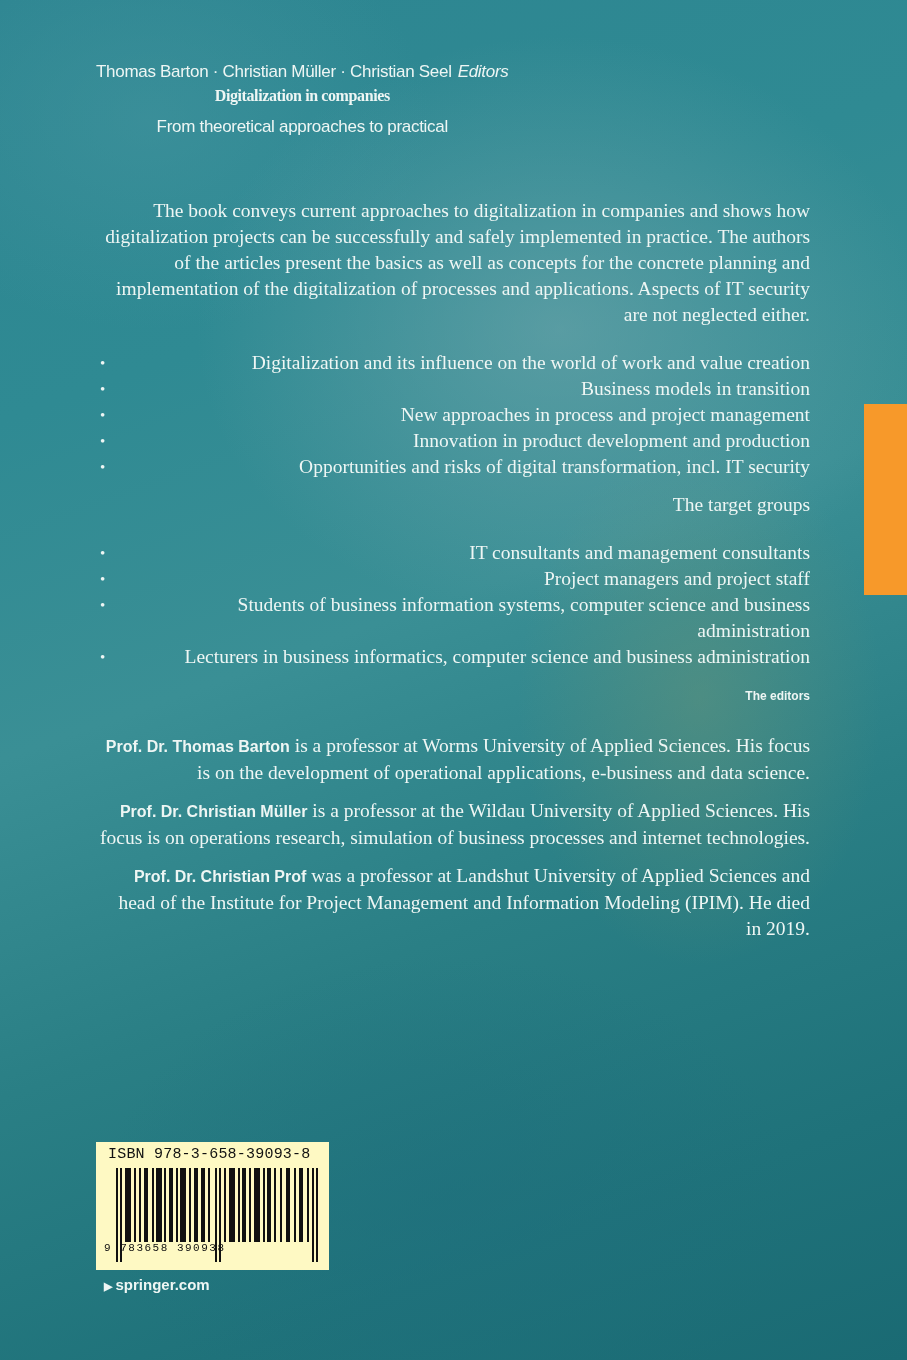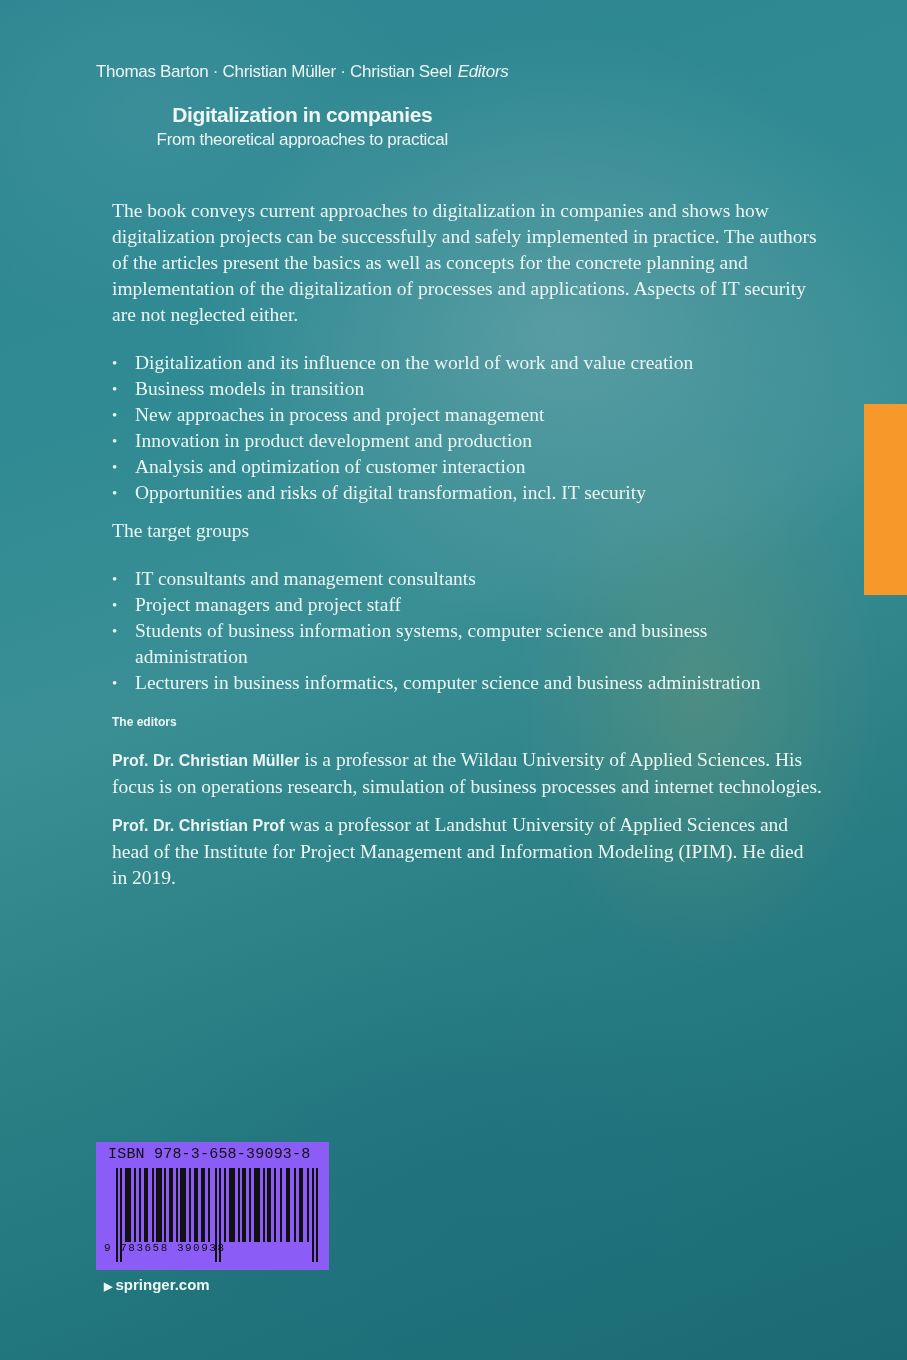--- a/index.html
+++ b/index.html
@@ -13,39 +13,39 @@
       linear-gradient(160deg, #2d8591 0%, #2f8a93 25%, #3a8f95 45%, #2a7f85 65%, #1f727a 85%, #1a6a73 100%);
     color: #eef6f4;
   }
   .side-tab {
     position: absolute; left: 864px; top: 404px; width: 43px; height: 191px;
     background: #f7992a;
   }
   .header { position: absolute; left: 96px; top: 62px; font-family: "Liberation Sans", sans-serif; text-align: center; }
   .editors { font-size: 17px; letter-spacing: -0.3px; }
   .editors .role { font-style: italic; margin-left: 6px; }
-  .title { font-size: 21px; font-weight: bold; margin-top: 21px; letter-spacing: -0.4px; }
-  .subtitle { font-size: 17px; margin-top: 3px; letter-spacing: -0.3px; }
+  .title { font-size: 16px; font-weight: bold; margin-top: 5px; letter-spacing: -0.4px; font-family: Liberation Serif, serif; }
+  .subtitle { font-size: 17px; margin-top: 12px; letter-spacing: -0.3px; }
   .body {
-    position: absolute; left: 112px; top: 198px; width: 710px;
-    font-family: "Liberation Serif", serif; font-size: 19.5px; line-height: 26px;
+    position: absolute; left: 100px; top: 198px; width: 710px;
+    font-family: "Liberation Serif", serif; font-size: 19.5px; line-height: 26px; text-align: right;
   }
   p { margin: 0; }
   .section-label { margin-top: 12px; }
   ul { margin: 22px 0 0 0; padding: 0; list-style: none; }
   li { position: relative; padding-left: 23px; }
   li::before { content: "•"; position: absolute; left: 0; top: 0; font-size: 15px; }
   .editors-heading { font-family: "Liberation Sans", sans-serif; font-weight: bold; font-size: 12px; margin-top: 13px; }
   .bio { margin-top: 12px; }
   .bio:first-of-type { margin-top: 0; }
   .bio-first { margin-top: 24px; }
   .bio .name { font-family: "Liberation Sans", sans-serif; font-weight: bold; font-size: 16px; }
   .barcode {
     position: absolute; left: 96px; top: 1142px; width: 233px; height: 128px;
-    background: #8b5cf6; color: #111;
+    background: #fef9c3; color: #111;
   }
   .isbn-text { font-family: "Liberation Mono", monospace; font-size: 15px; position: absolute; left: 12px; top: 4px; letter-spacing: 0.2px; }
   .bars { position: absolute; left: 18px; top: 26px; width: 210px; height: 94px; }
   .ean-digits { position: absolute; left: 8px; top: 100px; font-family: "Liberation Mono", monospace; font-size: 11px; letter-spacing: 1.5px; background: transparent; }
   .springer { position: absolute; left: 104px; top: 1276px; font-family: "Liberation Sans", sans-serif; font-weight: bold; font-size: 15px; }
   .springer .arrow { font-size: 11px; margin-right: 3px; }
 </style>
 </head>
 <body>
 
@@ -60,34 +60,36 @@
 </div>
 
 <div class="body">
   <p>The book conveys current approaches to digitalization in companies and shows how digitalization projects can be successfully and safely implemented in practice. The authors of the articles present the basics as well as concepts for the concrete planning and implementation of the digitalization of processes and applications. Aspects of IT security are not neglected either.</p>
 
   <ul>
     <li>Digitalization and its influence on the world of work and value creation</li>
     <li>Business models in transition</li>
     <li>New approaches in process and project management</li>
     <li>Innovation in product development and production</li>
-    <li>Analysis and optimization of customer interaction</li>
     <li>Opportunities and risks of digital transformation, incl. IT security</li>
   </ul>
 
   <p class="section-label">The target groups</p>
   <ul>
     <li>IT consultants and management consultants</li>
     <li>Project managers and project staff</li>
     <li>Students of business information systems, computer science and business administration</li>
     <li>Lecturers in business informatics, computer science and business administration</li>
   </ul>
 
   <div class="editors-heading">The editors</div>
 
+  <p class="bio bio-first">
+    <span class="name">Prof. Dr. Thomas Barton</span><span> is a professor at Worms University of Applied Sciences. His focus is on the development of operational applications, e-business and data science.</span>
+  </p>
   <p class="bio">
     <span class="name">Prof. Dr. Christian Müller</span><span> is a professor at the Wildau University of Applied Sciences. His focus is on operations research, simulation of business processes and internet technologies.</span>
   </p>
   <p class="bio">
     <span class="name">Prof. Dr. Christian Prof</span><span> was a professor at Landshut University of Applied Sciences and head of the Institute for Project Management and Information Modeling (IPIM). He died in 2019.</span>
   </p>
 </div>
 
 <div class="barcode">
   <div class="isbn-text">ISBN 978-3-658-39093-8</div>

